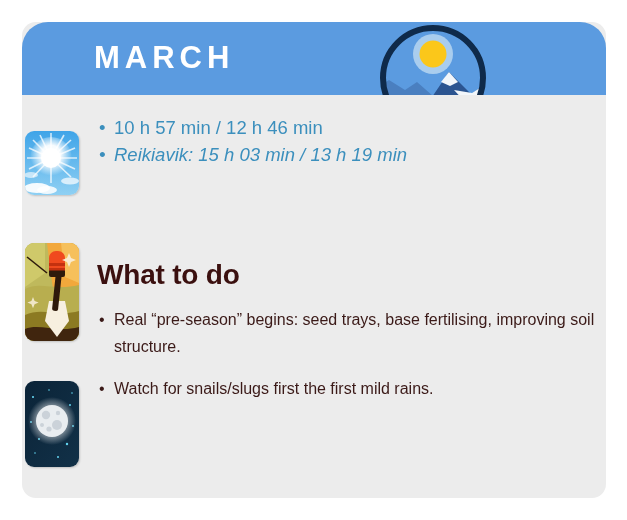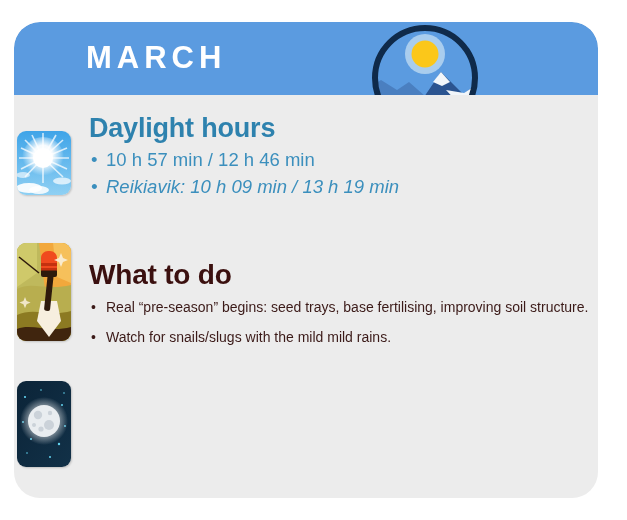--- a/index.html
+++ b/index.html
@@ -9,25 +9,25 @@
   }
   body {
     width: 627px;
     height: 520px;
     font-family: "Liberation Sans", sans-serif;
     overflow: hidden;
   }
 
   .card {
     position: absolute;
-    left: 14px;
+    left: 22px;
     top: 22px;
     width: 584px;
     height: 476px;
-    border-radius: 26px;
+    border-radius: 14px;
     background: #ECECEC;
     overflow: hidden;
   }
 
   
   .header {
     position: absolute;
     left: 0;
     top: 0;
     width: 584px;
@@ -108,21 +108,21 @@
     margin-top: 1px;
   }
   li:before {
     content: "\2022";
     position: absolute;
     left: 2px;
     top: 0;
   }
   .list-daylight li { color: #3B8FBD; font-size: 18.5px; }
   .list-daylight li.italic { font-style: italic; }
-  .list-todo li { color: #3B1A18; font-size: 14px; line-height: 27px; margin-top: 3px; }
+  .list-todo li { color: #3B1A18; font-size: 16px; line-height: 27px; margin-top: 15px; }
 
   .para {
     margin: 2px 0 0 0;
     font-size: 18.5px;
     line-height: 27px;
     color: #1E4C66;
     width: 470px;
   }
 
   
@@ -191,24 +191,23 @@
         </g>
         <circle cx="26" cy="27" r="21" fill="url(#sunG)"></circle>
         <circle cx="26" cy="27" r="10" fill="#FFFFFF"></circle>
         <ellipse cx="12" cy="57" rx="13" ry="5" fill="#FFFFFF" opacity="0.92"></ellipse>
         <ellipse cx="22" cy="59" rx="10" ry="4" fill="#FFFFFF" opacity="0.85"></ellipse>
         <ellipse cx="45" cy="50" rx="9" ry="3.5" fill="#FFFFFF" opacity="0.7"></ellipse>
         <ellipse cx="6" cy="44" rx="7" ry="3" fill="#FFFFFF" opacity="0.6"></ellipse>
       </svg>
     </div>
     <div class="sec-body">
-      <h2 class="h-daylight">Daylight hours</h2>
       <ul class="list-daylight">
         <li>10 h 57 min / 12 h 46 min</li>
-        <li class="italic">Reikiavik: 10 h 09 min / 13 h 19 min</li>
+        <li class="italic">Reikiavik: 15 h 03 min / 13 h 19 min</li>
       </ul>
     </div>
   </div>
 
   <div class="section sec-todo">
     <div class="thumb thumb-todo">
       <svg class="art" viewBox="0 0 54 98" xmlns="http://www.w3.org/2000/svg">
         <rect width="54" height="98" fill="#C3BE5E"></rect>
         <path d="M0 0 H54 V58 H0 Z" fill="#BFB95C"></path>
         <path d="M22 0 H54 V62 H30 Z" fill="#F2A83C"></path>
@@ -225,21 +224,21 @@
         <rect x="24" y="25" width="16" height="2.5" fill="#C4310F"></rect>
         <path d="M2 14 L22 30" stroke="#2E1A0C" stroke-width="1.6" fill="none"></path>
         <path d="M44 10 l2 5 l5 2 l-5 2 l-2 5 l-2 -5 l-5 -2 l5 -2 Z" fill="#F9F0DC" opacity="0.9"></path>
         <path d="M8 54 l1.6 4 l4 1.6 l-4 1.6 l-1.6 4 l-1.6 -4 l-4 -1.6 l4 -1.6 Z" fill="#F9F0DC" opacity="0.85"></path>
       </svg>
     </div>
     <div class="sec-body">
       <h2 class="h-todo">What to do</h2>
       <ul class="list-todo">
         <li>Real “pre-season” begins: seed trays, base fertilising, improving soil structure.</li>
-        <li>Watch for snails/slugs with the mild mild rains.</li>
+        <li>Watch for snails/slugs first the first mild rains.</li>
       </ul>
     </div>
   </div>
 
   <div class="section sec-lunar">
     <div class="thumb thumb-lunar">
       <svg class="art" viewBox="0 0 54 86" xmlns="http://www.w3.org/2000/svg">
         <defs>
           <linearGradient id="nightG" x1="0" y1="0" x2="1" y2="1">
             <stop offset="0%" stop-color="#0B2438"></stop>

